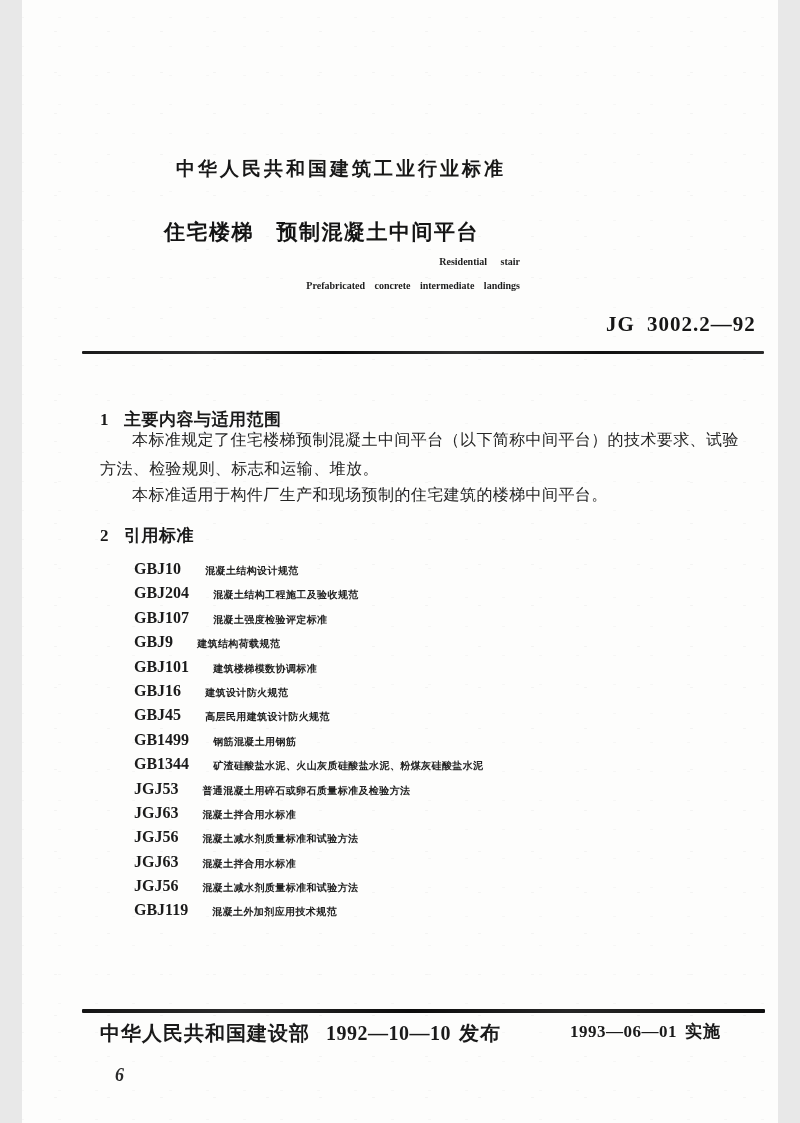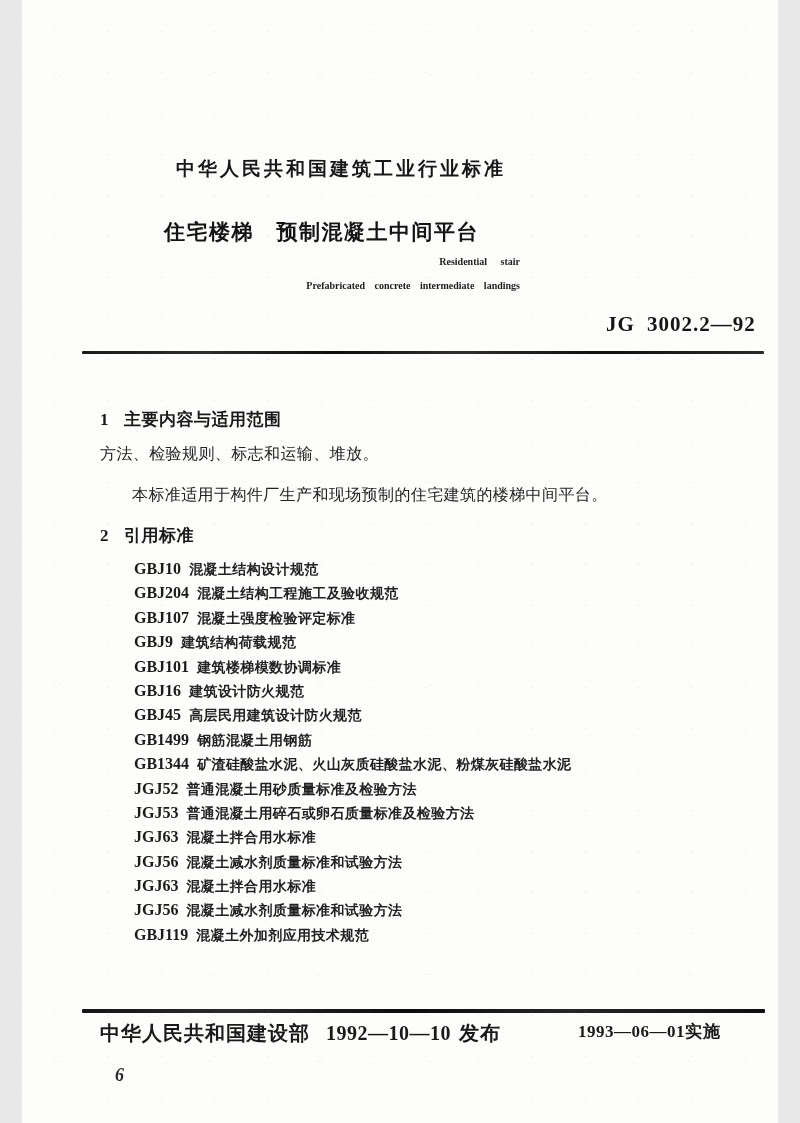--- a/index.html
+++ b/index.html
@@ -55,57 +55,57 @@
     font-size:17px;font-weight:700;color:#1a1a1a;letter-spacing:0.5px;
   }
   .sec1{left:78px;top:392px;margin-top:16px;}
   .sec2{left:78px;top:524px;}
   .sec-num{font-family:"Liberation Serif", serif;}
   .sec-title{margin-left:15px;}
   .body-line{
     font-size:16px;letter-spacing:0.4px;color:#242424;font-weight:500;
   }
   .p1l1{left:110px;top:430px;}
-  .p1l2{left:78px;top:444px;}
+  .p1l2{left:78px;top:459px;}
   .p2{left:110px;top:485px;}
   .std-list{
     position:absolute;left:112px;top:557px;
   }
   .std-row{
     height:24.4px;line-height:24.4px;white-space:nowrap;
   }
   .std-code{
     font-family:"Liberation Serif", serif;
     font-weight:700;font-size:16px;color:#1b1b1b;
     display:inline-block;
   }
   .std-title{
-    font-size:14px;font-weight:600;color:#222;
+    font-size:10px;font-weight:600;color:#222;
     letter-spacing:0.4px;
-    margin-left:8px;
+    margin-left:24px;
     text-align:center;
   }
   .rule-bottom{
     left:60px;top:1009px;width:683px;height:4px;
     background:linear-gradient(90deg,#151515 0%,#2b2b2b 22%,#0c0c0c 48%,#262626 71%,#0f0f0f 100%);
     border-radius:1px;
   }
   .footer-left{
     left:78px;top:1020px;font-size:20px;font-weight:700;color:#1a1a1a;
   }
   .footer-right{
     right:57px;top:1020px;font-size:17px;font-weight:700;color:#1a1a1a;
   }
   .cn-bold{letter-spacing:1px;}
   .date{
     font-family:"Liberation Serif", serif;
     letter-spacing:0.5px;
   }
   .footer-left .date{margin:0 8px 0 16px;}
-  .footer-right .date{}
+  .footer-right .date{margin-right:8px;}
   .page-num{
     left:93px;top:1065px;
     font-family:"Liberation Serif", serif;
     font-style:italic;font-weight:600;font-size:18px;color:#2a2a2a;
   }
 </style>
 </head>
 <body>
 
 <div class="page">
@@ -120,20 +120,21 @@
   </div>
 
   <div class="abs std-number">JG 3002.2—92</div>
 
   <div class="abs rule-top"></div>
 
   <div class="abs sec-heading sec1">
     <span class="sec-num">1</span><span class="sec-title">主要内容与适用范围</span>
   </div>
 
+  <div class="abs body-line p1l1">本标准规定了住宅楼梯预制混凝土中间平台（以下简称中间平台）的技术要求、试验</div>
   <div class="abs body-line p1l2">方法、检验规则、标志和运输、堆放。</div>
   <div class="abs body-line p2">本标准适用于构件厂生产和现场预制的住宅建筑的楼梯中间平台。</div>
 
   <div class="abs sec-heading sec2">
     <span class="sec-num">2</span><span class="sec-title">引用标准</span>
   </div>
 
   <div class="std-list">
 
       <div class="std-row">
@@ -167,23 +168,20 @@
 
       <div class="std-row">
         <span class="std-code">GB1499</span><span class="std-title">钢筋混凝土用钢筋</span>
       </div>
 
       <div class="std-row">
         <span class="std-code">GB1344</span><span class="std-title">矿渣硅酸盐水泥、火山灰质硅酸盐水泥、粉煤灰硅酸盐水泥</span>
       </div>
 
 
-      <div class="std-row">
-        <span class="std-code">JGJ52</span><span class="std-title">普通混凝土用砂质量标准及检验方法</span>
-      </div>
 
       <div class="std-row">
         <span class="std-code">JGJ53</span><span class="std-title">普通混凝土用碎石或卵石质量标准及检验方法</span>
       </div>
 
       <div class="std-row">
         <span class="std-code">JGJ63</span><span class="std-title">混凝土拌合用水标准</span>
       </div>
 
       <div class="std-row">

